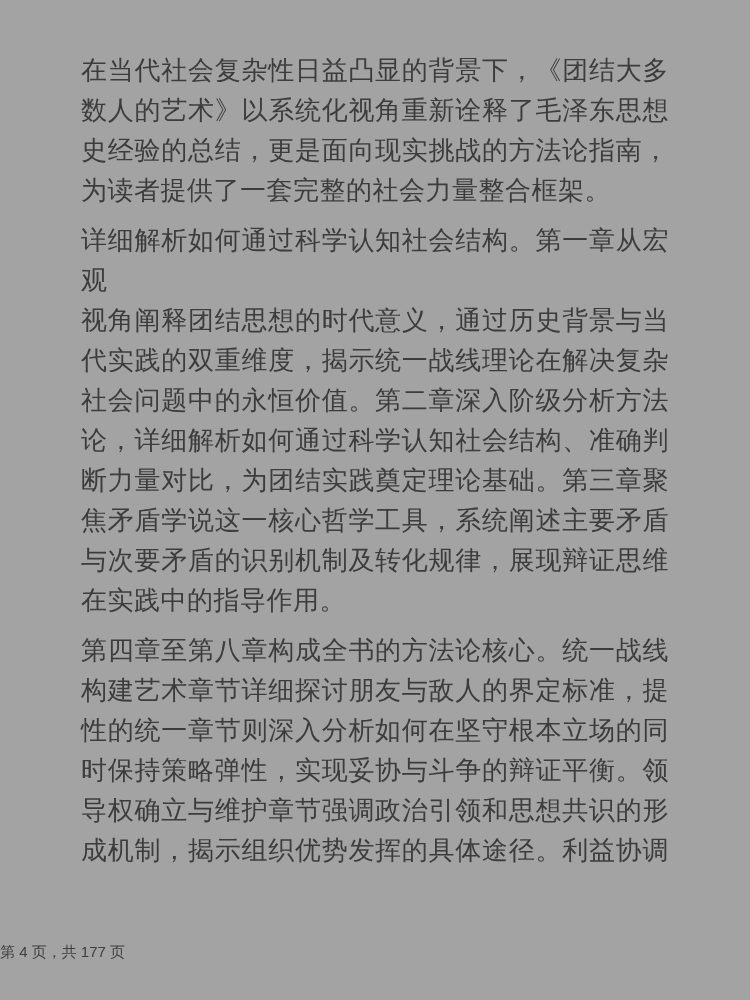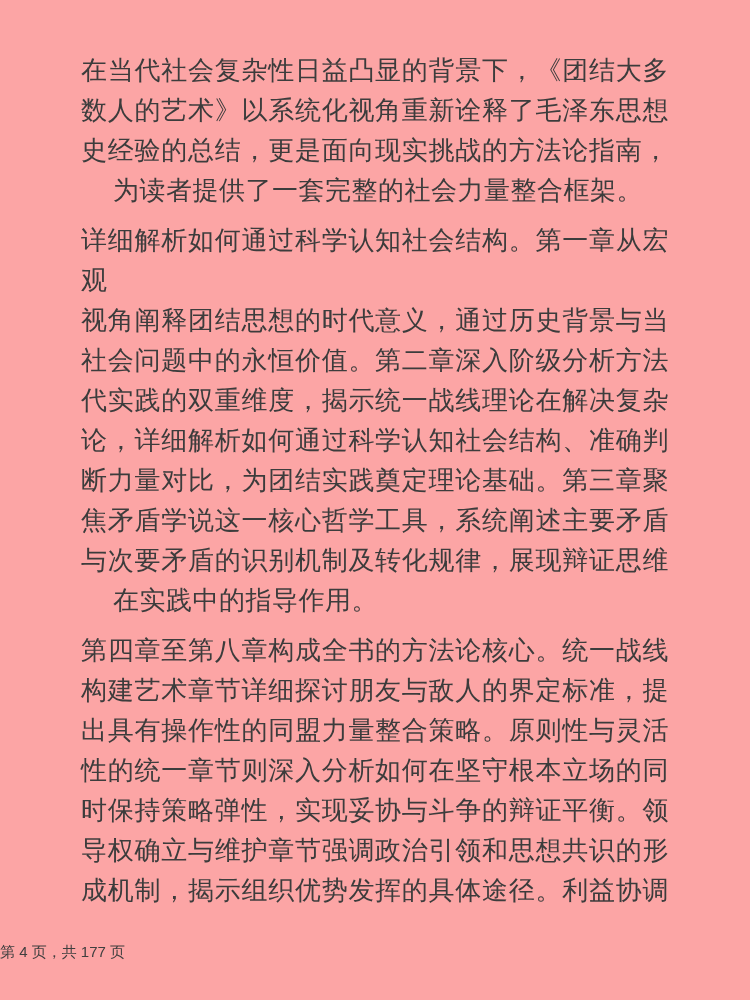--- a/index.html
+++ b/index.html
@@ -4,21 +4,21 @@
 <style>
   html, body {
     margin: 0;
     padding: 0;
     background: #ffffff;
   }
   .page {
     position: relative;
     width: 750px;
     height: 1000px;
-    background: #fca5a5;
+    background: #a3a3a3;
     overflow: hidden;
     font-family: "Liberation Sans", sans-serif;
   }
   .content {
     position: absolute;
     left: 81px;
     top: 50px;
     width: 588px;
   }
   .para {
@@ -30,21 +30,20 @@
     line-height: 40px;
     font-weight: 400;
     color: #3c3c3c;
     text-align: justify;
     text-align-last: justify;
     letter-spacing: 0.5px;
   }
   .line.flush {
     text-align: left;
     text-align-last: left;
-    margin-left: 32px;
   }
   .footer {
     position: absolute;
     top: 942px;
     left: 0;
     width: 100%;
     font-size: 15px;
     line-height: 20px;
     color: #3f3f3f;
   }
@@ -56,32 +55,31 @@
   <div class="content" id="doc-content">
       <div class="para">
         <div class="line">在当代社会复杂性日益凸显的背景下，《团结大多</div>
         <div class="line">数人的艺术》以系统化视角重新诠释了毛泽东思想</div>
         <div class="line">史经验的总结，更是面向现实挑战的方法论指南，</div>
         <div class="line flush">为读者提供了一套完整的社会力量整合框架。</div>
       </div>
       <div class="para">
         <div class="line">详细解析如何通过科学认知社会结构。第一章从宏观</div>
         <div class="line">视角阐释团结思想的时代意义，通过历史背景与当</div>
+        <div class="line">代实践的双重维度，揭示统一战线理论在解决复杂</div>
         <div class="line">社会问题中的永恒价值。第二章深入阶级分析方法</div>
-        <div class="line">代实践的双重维度，揭示统一战线理论在解决复杂</div>
         <div class="line">论，详细解析如何通过科学认知社会结构、准确判</div>
         <div class="line">断力量对比，为团结实践奠定理论基础。第三章聚</div>
         <div class="line">焦矛盾学说这一核心哲学工具，系统阐述主要矛盾</div>
         <div class="line">与次要矛盾的识别机制及转化规律，展现辩证思维</div>
         <div class="line flush">在实践中的指导作用。</div>
       </div>
       <div class="para">
         <div class="line">第四章至第八章构成全书的方法论核心。统一战线</div>
         <div class="line">构建艺术章节详细探讨朋友与敌人的界定标准，提</div>
-        <div class="line">出具有操作性的同盟力量整合策略。原则性与灵活</div>
         <div class="line">性的统一章节则深入分析如何在坚守根本立场的同</div>
         <div class="line">时保持策略弹性，实现妥协与斗争的辩证平衡。领</div>
         <div class="line">导权确立与维护章节强调政治引领和思想共识的形</div>
         <div class="line">成机制，揭示组织优势发挥的具体途径。利益协调</div>
       </div>
     </div>
   <div class="footer">第 4 页，共 177 页</div>
 </div>
 
 </body></html>

